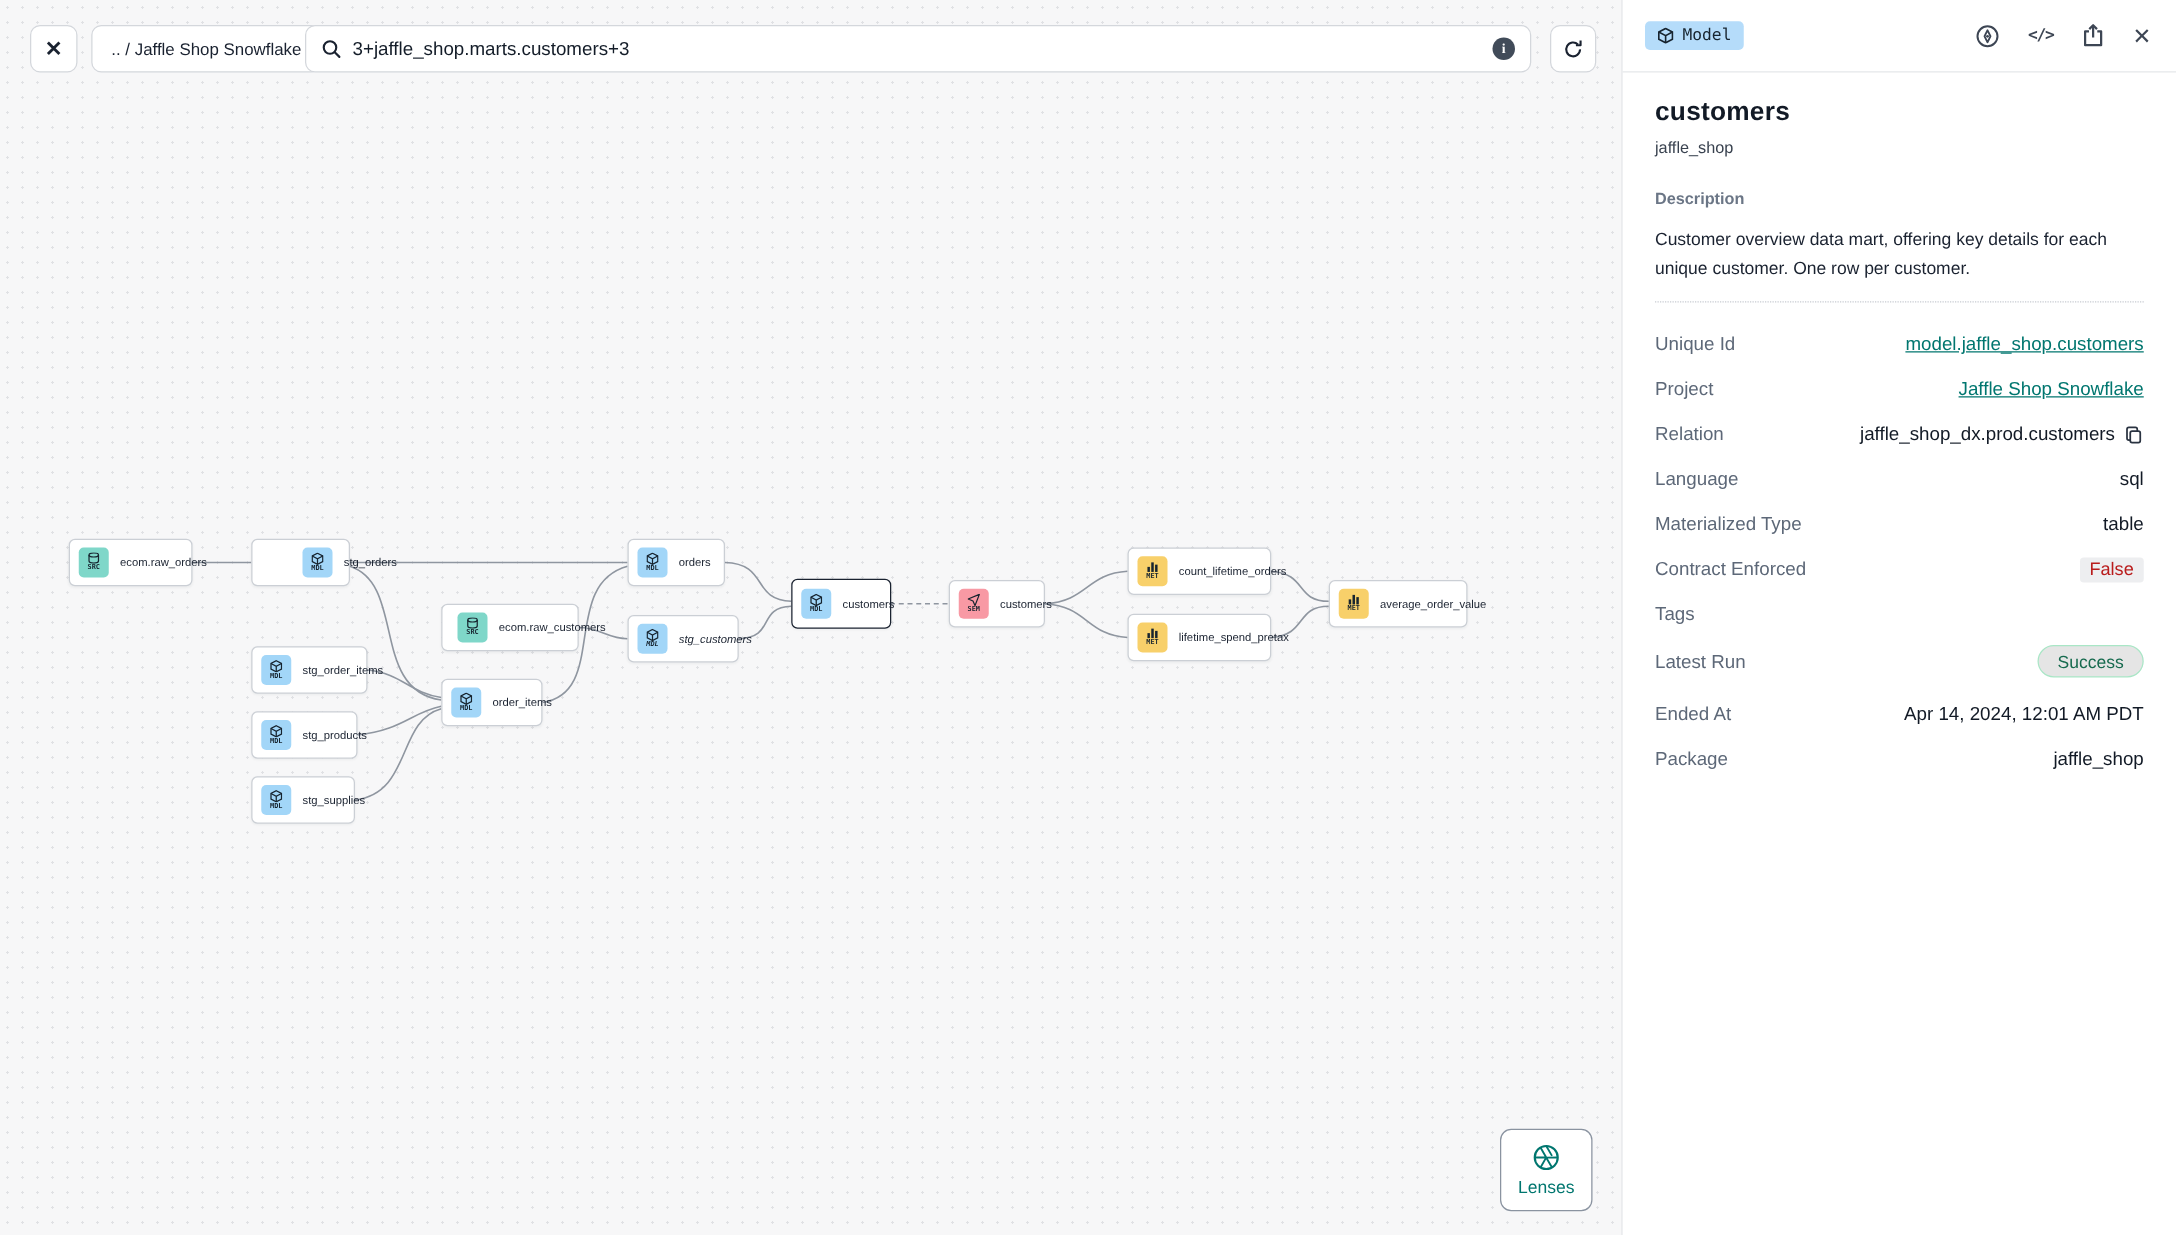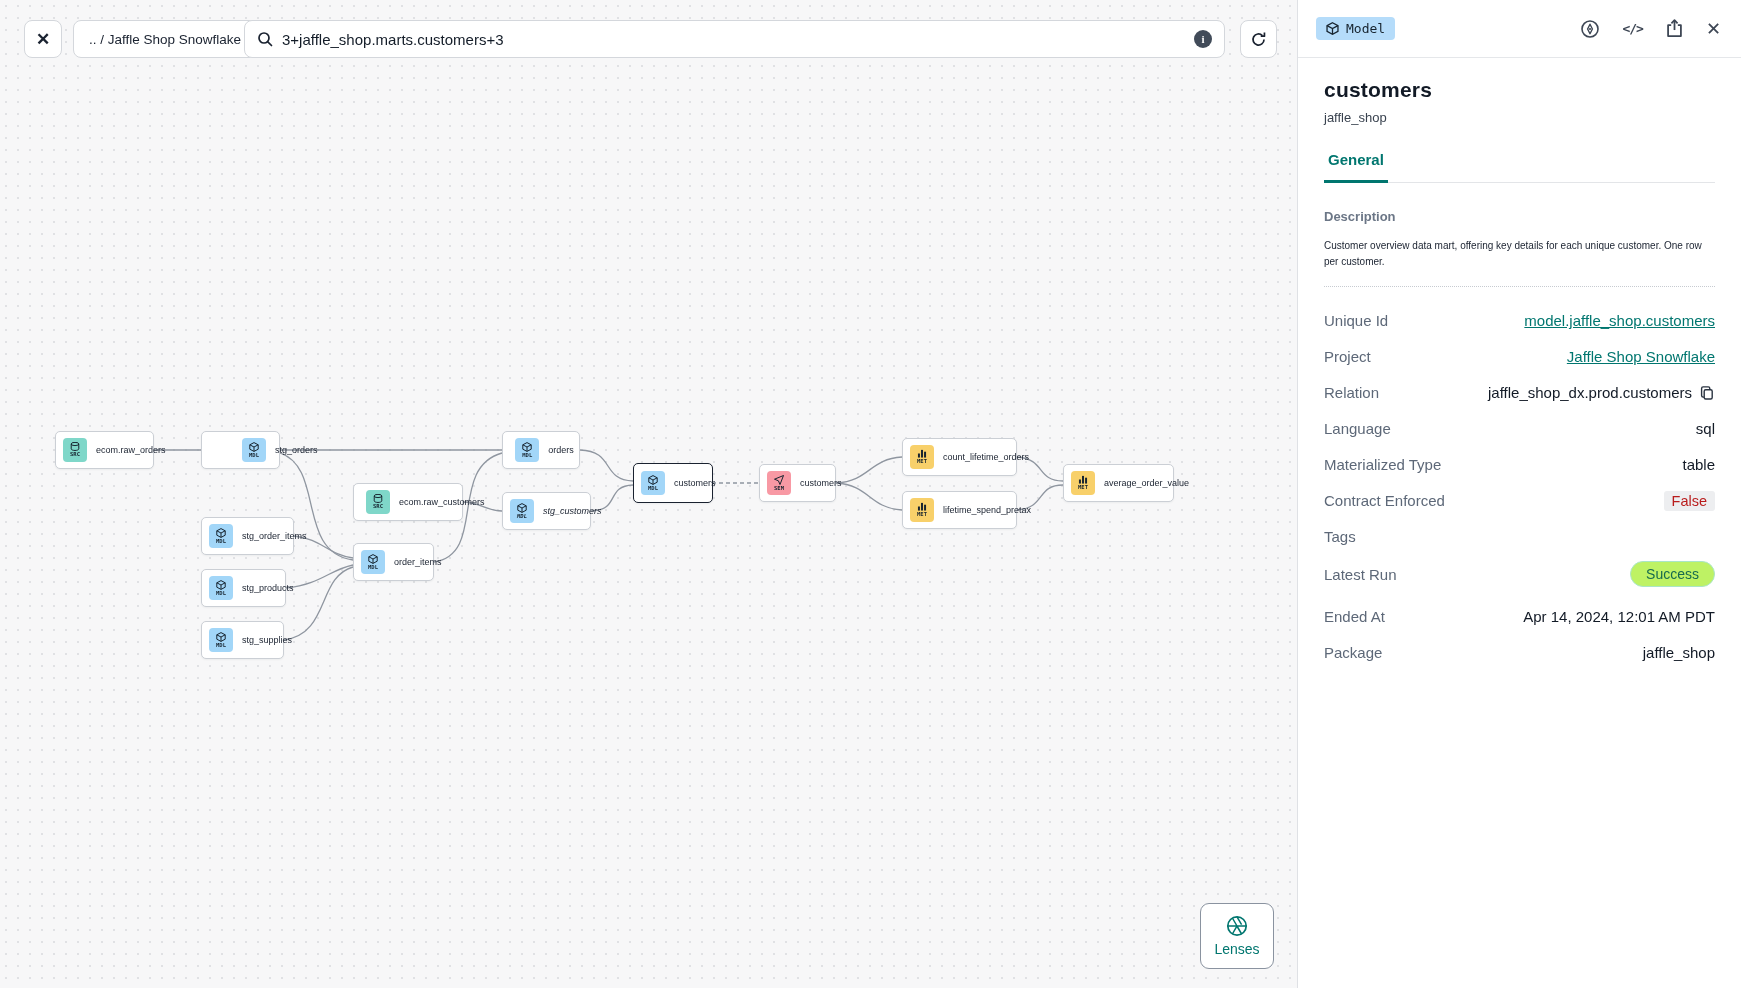--- a/index.html
+++ b/index.html
@@ -83,31 +83,31 @@
   .ptitle { font-size:21px; font-weight:bold; color:#121a26; letter-spacing:.2px; }
   .psub { font-size:13px; color:#39424f; margin-top:8px; }
 
   .tabs { display:flex; border-bottom:1px solid #e3e5e8; margin-top:26px; }
   .tab {
     font-size:15px; font-weight:bold; color:#00766f; padding:0 4px 12px 4px; margin-right:22px;
     border-bottom:3px solid #00766f; margin-bottom:-1px; cursor:pointer;
   }
 
   .section-label { font-size:13px; font-weight:bold; color:#6b7686; margin-top:26px; }
-  .desc { font-size:10px; color:#1a2230; line-height:1.62; margin-top:14px; padding-bottom:16px; border-bottom:1px dotted #c7cbd1; }
+  .desc { font-size:14px; color:#1a2230; line-height:1.62; margin-top:14px; padding-bottom:16px; border-bottom:1px dotted #c7cbd1; }
 
   .fields { margin-top:22px; }
   .frow { display:flex; align-items:center; justify-content:space-between; min-height:23px; margin-bottom:13px;gap:40px; }
   .flabel { font-size:15px; color:#5d6878; }
   .fvalue { font-size:15px; color:#121a26; text-align:right; }
   a.fvalue { color:#00766f; text-decoration:underline; cursor:pointer; }
   .val-with-icon { display:flex; align-items:center; gap:7px; }
   .badge-gray { background:#edeef0; border-radius:3px; padding:2px 8px; font-size:14.5px; color:#b91c1c; }
   .badge-success {
-    background:#bef264; border:1px solid #a9e6c6; border-radius:999px; padding:4px 15px;
+    background:#e5e5e5; border:1px solid #a9e6c6; border-radius:999px; padding:4px 15px;
     font-size:14px; color:#166a4e;
   }
   .copy-btn { cursor:pointer; color:#2a3341; display:flex; }
   .row-gap { height:5px; }
 </style>
 </head>
 <body>
 
 <div class="app">
 
@@ -226,21 +226,21 @@
       <span class="nbadge mdl">
         <svg width="10" height="10" viewBox="0 0 10 10">
             <path d="M5 .6L9.2 2.8v4.4L5 9.4.8 7.2V2.8Z" fill="none" stroke="#17242f" stroke-width="1"></path>
             <path d="M.8 2.8L5 5l4.2-2.2M5 5v4.4" fill="none" stroke="#17242f" stroke-width="1"></path>
           </svg>
         <span class="bt">MDL</span>
         </span>
       <span class="nlabel">order_items</span>
     </div>
 
-    <div class="node" style="left:502px;top:431px;width:78px;justify-content:center;">
+    <div class="node" style="left:502px;top:431px;width:78px;">
       <span class="nbadge mdl">
         <svg width="10" height="10" viewBox="0 0 10 10">
             <path d="M5 .6L9.2 2.8v4.4L5 9.4.8 7.2V2.8Z" fill="none" stroke="#17242f" stroke-width="1"></path>
             <path d="M.8 2.8L5 5l4.2-2.2M5 5v4.4" fill="none" stroke="#17242f" stroke-width="1"></path>
           </svg>
         <span class="bt">MDL</span>
         </span>
       <span class="nlabel">orders</span>
     </div>
 
@@ -351,23 +351,20 @@
             </svg>
         </span>
         <span class="hicon x">✕</span>
       </div>
     </div>
 
     <div class="panel-body">
       <div class="ptitle">customers</div>
       <div class="psub">jaffle_shop</div>
 
-      <div class="tabs">
-        <div class="tab">General</div>
-      </div>
 
       <div class="section-label">Description</div>
       <div class="desc">Customer overview data mart, offering key details for each unique customer. One row per customer.</div>
 
       <div class="fields">
 
         <div class="frow">
           <span class="flabel">Unique Id</span>
           <a class="fvalue">model.jaffle_shop.customers</a>
         </div>

